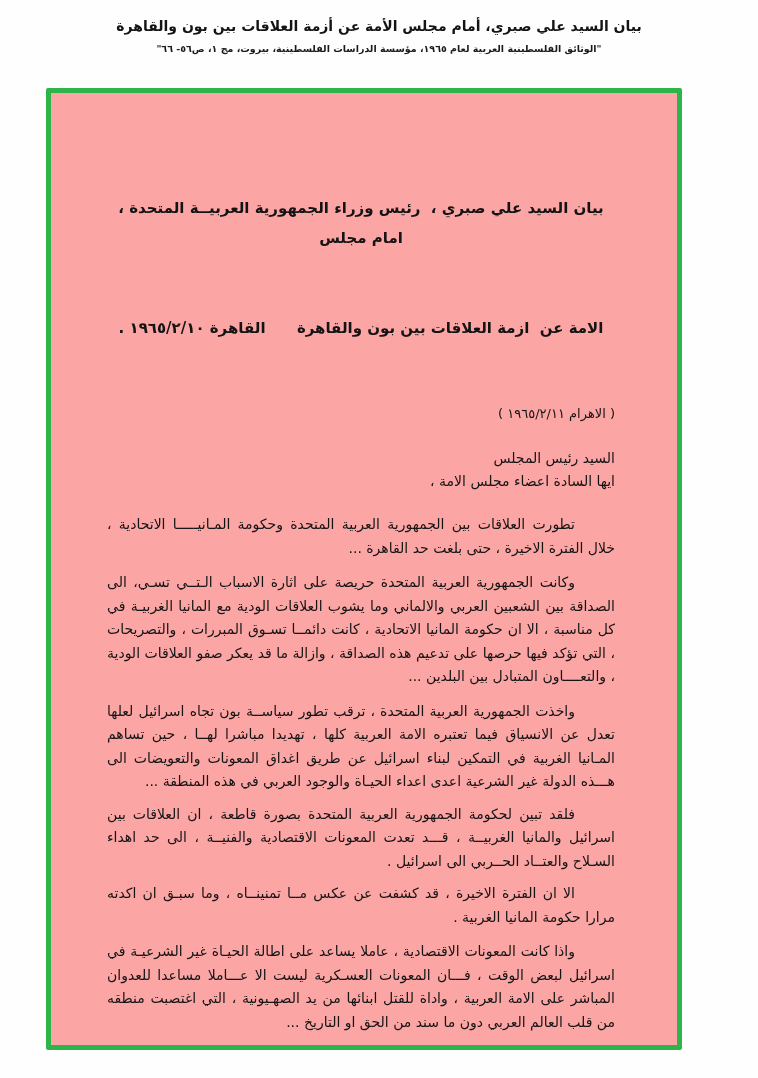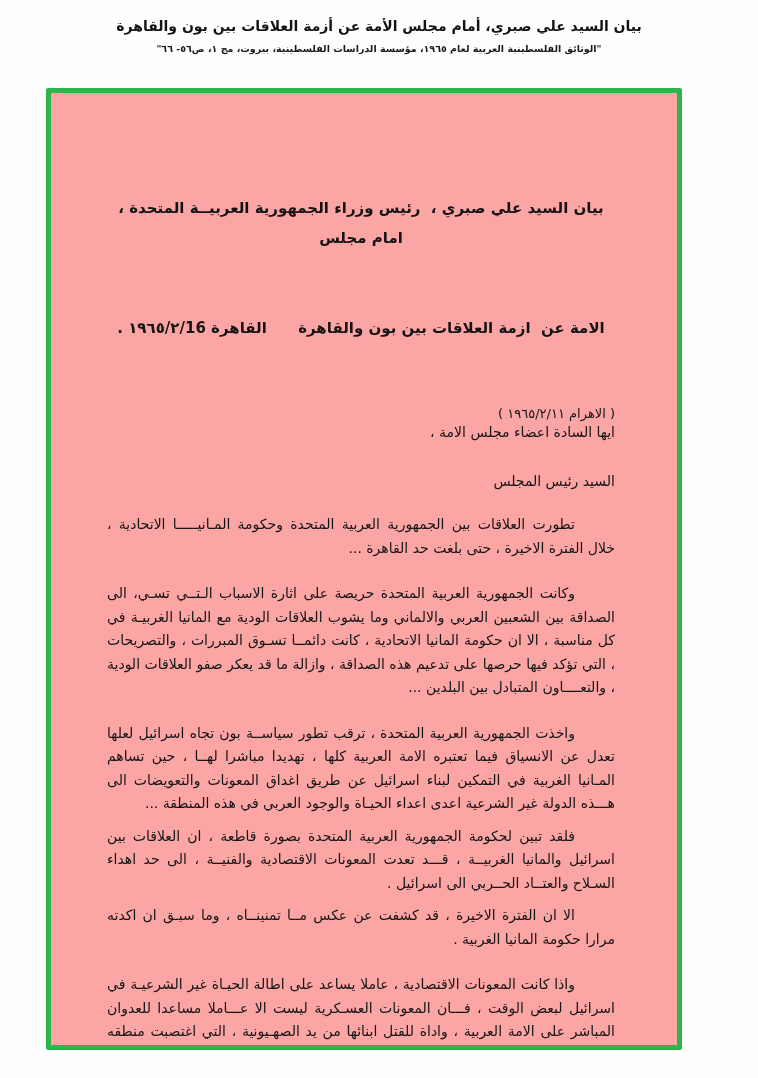--- a/index.html
+++ b/index.html
@@ -66,46 +66,46 @@
     line-height: 23px;
     text-align: right;
   }
   .salutation.first { margin-top: 26px; }
   .para {
     font-size: 14px;
     line-height: 23.5px;
     text-align: justify;
     text-align-last: right;
     text-indent: 40px;
-    margin-top: 22px;
+    margin-top: 11px;
   }
   .para.tight { margin-top: 9px; }
 </style>
 </head>
 <body>
 
 <div class="page">
 
   <div class="top-header">
     <div class="top-title">بيان السيد علي صبري، أمام مجلس الأمة عن أزمة العلاقات بين بون والقاهرة</div>
     <div class="top-source">"الوثائق الفلسطينية العربية لعام ١٩٦٥، مؤسسة الدراسات الفلسطينية، بيروت، مج ١، ص٥٦- ٦٦"</div>
   </div>
 
   <div class="scan-frame">
     <div class="doc">
 
       <div class="doc-title">
         <div>بيان السيد علي صبري ،  رئيس وزراء الجمهورية العربيــة المتحدة ،  امام مجلس</div>
-        <div>الامة عن  ازمة العلاقات بين بون والقاهرة      القاهرة ١٩٦٥/٢/16 .</div>
+        <div>الامة عن  ازمة العلاقات بين بون والقاهرة      القاهرة ١٩٦٥/٢/١٠ .</div>
       </div>
 
       <div class="doc-source">( الاهرام ١٩٦٥/٢/١١ )</div>
 
+      <div class="salutation first">السيد رئيس المجلس</div>
       <div class="salutation">ايها السادة اعضاء مجلس الامة ،</div>
-      <div class="salutation first">السيد رئيس المجلس</div>
 
       <div class="para" style="margin-top:20px">تطورت العلاقات بين الجمهورية العربية المتحدة وحكومة المـانيـــــا الاتحادية ، خلال الفترة الاخيرة ، حتى بلغت حد القاهرة ...</div>
 
       <div class="para">وكانت الجمهورية العربية المتحدة  حريصة على اثارة  الاسباب الـتــي تسـي، الى الصداقة بين الشعبين العربي والالماني  وما يشوب العلاقات الودية  مع المانيا الغربيـة في كل مناسبة ، الا ان حكومة المانيا الاتحادية ، كانت دائمــا تسـوق المبررات ، والتصريحات ، التي تؤكد فيها حرصها على تدعيم هذه الصداقة ، وازالة ما قد يعكر صفو العلاقات الودية ، والتعــــاون المتبادل بين البلدين ...</div>
 
       <div class="para">واخذت الجمهورية العربية المتحدة ، ترقب تطور سياســة بون تجاه اسرائيل لعلها تعدل عن الانسياق فيما تعتبره الامة العربية كلها ،  تهديدا مباشرا لهــا ،  حين تساهم المـانيا الغربية في التمكين لبناء اسرائيل عن طريق اغداق المعونات والتعويضات الى هـــذه الدولة غير الشرعية اعدى اعداء الحيـاة والوجود العربي في هذه المنطقة ...</div>
 
       <div class="para tight">فلقد تبين لحكومة الجمهورية العربية المتحدة بصورة قاطعة ،  ان العلاقات بين اسرائيل والمانيا الغربيــة ،  قـــد تعدت المعونات الاقتصادية والفنيــة ،  الى حد اهداء السـلاح والعتــاد الحــربي الى اسرائيل .</div>
 
       <div class="para tight">الا ان الفترة الاخيرة ،  قد كشفت  عن عكس مــا تمنينــاه ،  وما سبـق ان اكدته مرارا حكومة المانيا الغربية .</div>

